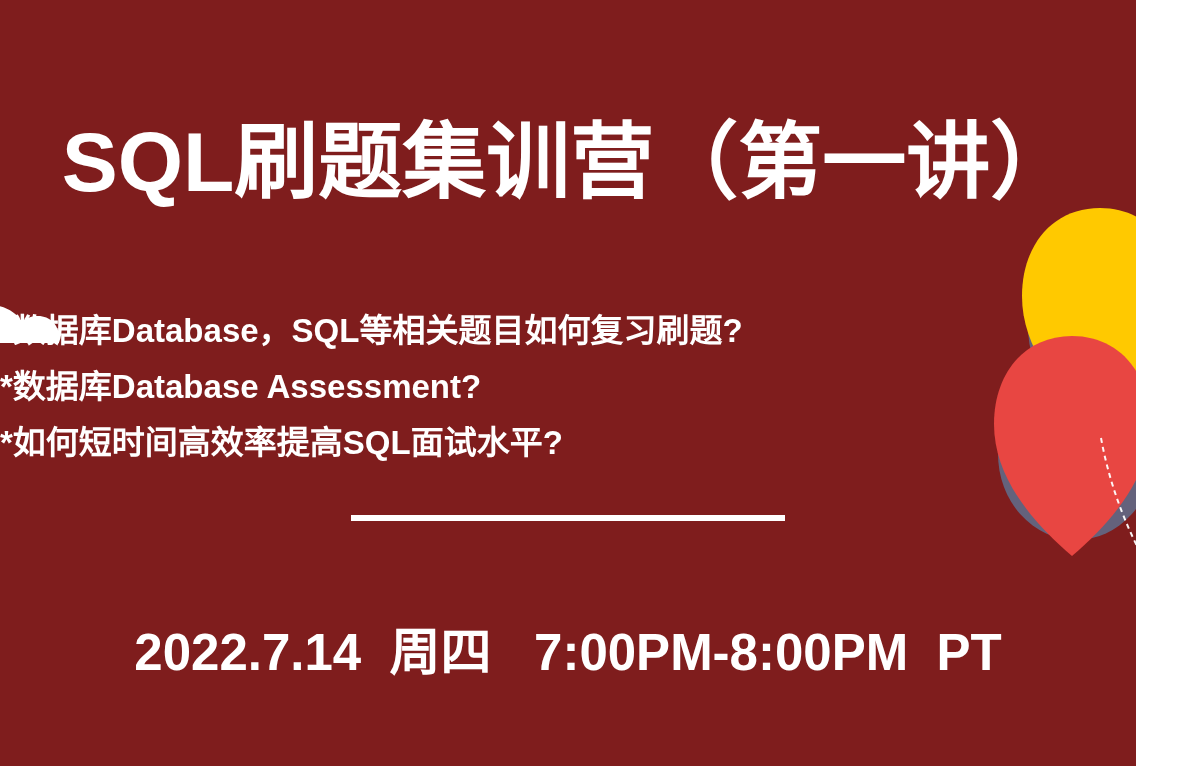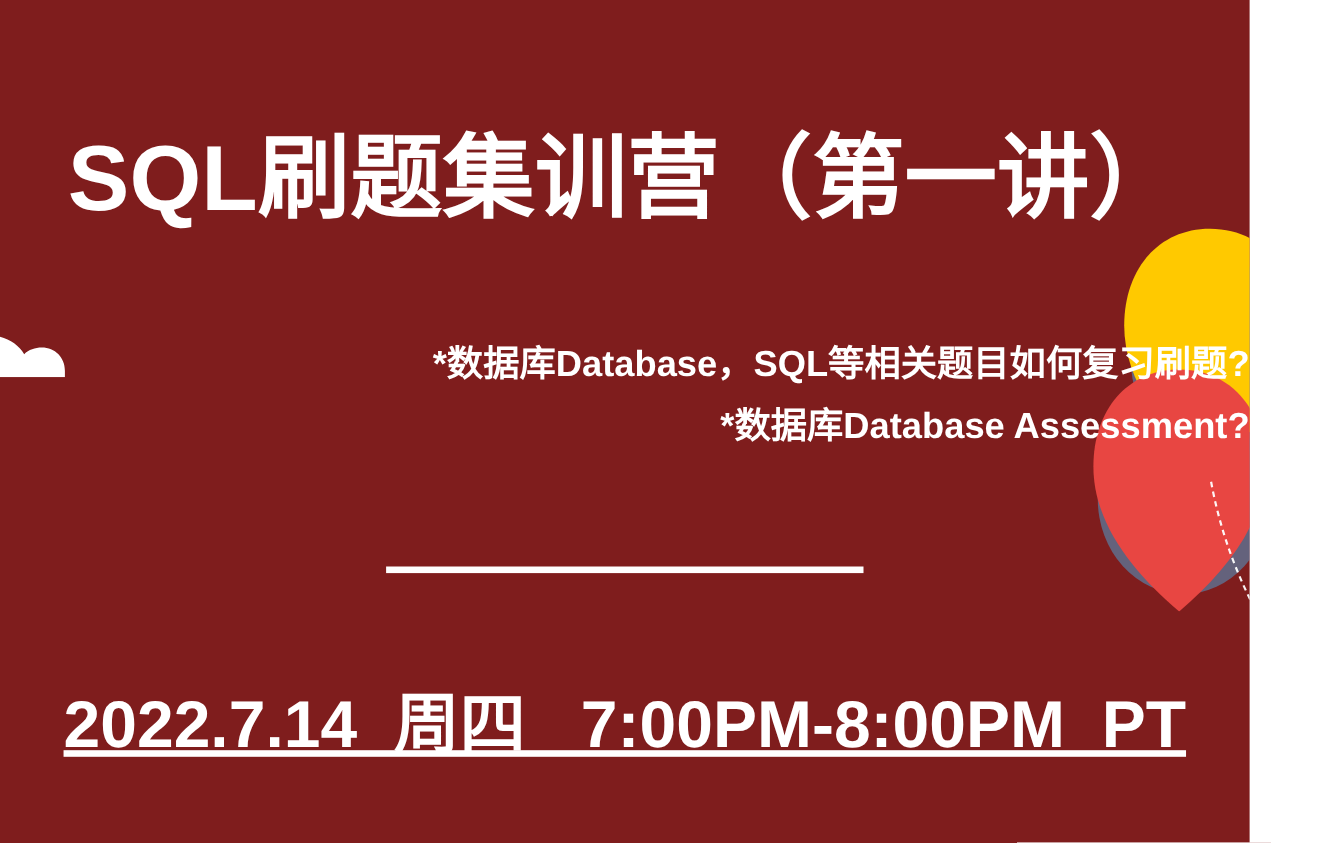--- a/index.html
+++ b/index.html
@@ -56,21 +56,21 @@
     letter-spacing: 0px;
     line-height: 1.15;
     white-space: nowrap;
   }
 
   .bullets {
     position: absolute;
     left: 0;
     right: 0;
     top: 303px;
-    text-align: right;
+    text-align: left;
   }
   .bullet-line {
     color: #ffffff;
     font-size: 33px;
     font-weight: 700;
     line-height: 56px;
     white-space: nowrap;
   }
 
   .divider {
@@ -83,25 +83,24 @@
     background: #ffffff;
   }
 
   .datetime {
     position: absolute;
     left: 0;
     right: 0;
     top: 624px;
     text-align: center;
     color: #ffffff;
-    font-size: 60px;
+    font-size: 51px;
     font-weight: 700;
     line-height: 1.15;
     white-space: pre;
-    text-decoration: underline;
   }
 </style>
 </head>
 <body>
 
 <div class="poster">
 
   <div class="deco">
 
     <svg class="cloud" viewBox="0 0 140 40" aria-hidden="true">
@@ -124,19 +123,20 @@
 
       <path d="M149 242 C156 280 168 316 186 352" stroke="#FFFFFF" stroke-width="2" fill="none" stroke-dasharray="5 4" opacity="0.95"></path>
     </svg>
   </div>
 
   <h1 class="title">SQL刷题集训营（第一讲）</h1>
 
   <div class="bullets">
     <div class="bullet-line">*数据库Database，SQL等相关题目如何复习刷题?</div>
     <div class="bullet-line">*数据库Database Assessment?</div>
+    <div class="bullet-line">*如何短时间高效率提高SQL面试水平?</div>
   </div>
 
   <div class="divider"></div>
 
   <div class="datetime">2022.7.14  周四   7:00PM-8:00PM  PT</div>
 
 </div>
 
 </body></html>

